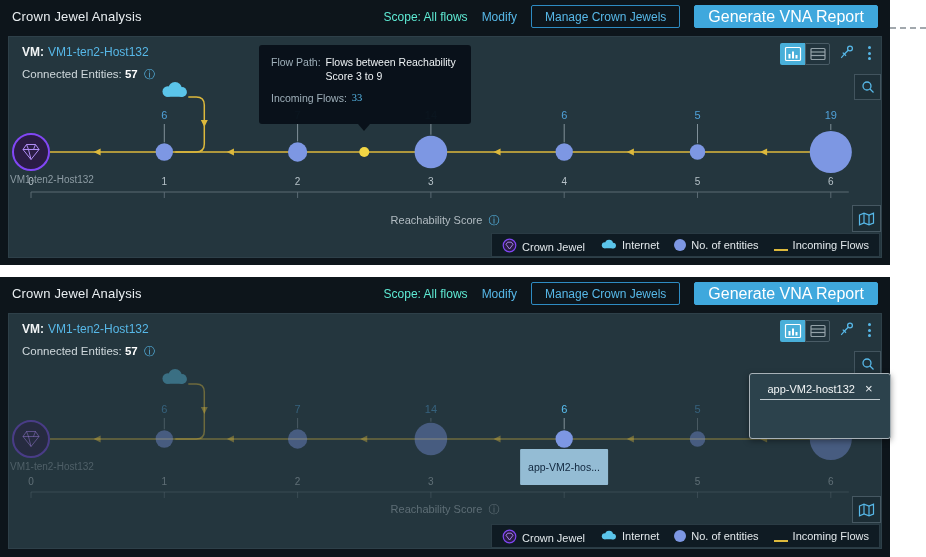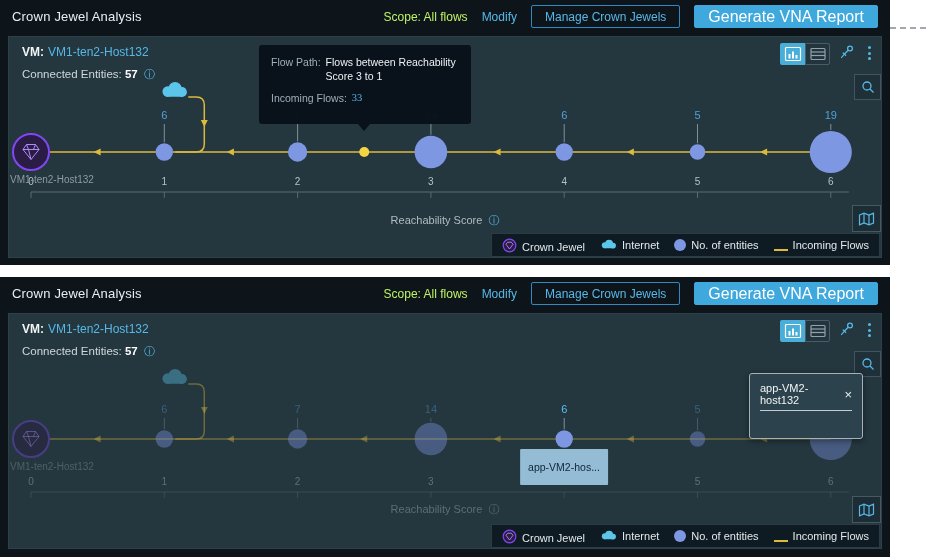--- a/index.html
+++ b/index.html
@@ -2,21 +2,21 @@
 <html><head>
 <meta charset="utf-8">
 <style>
   * { box-sizing: border-box; margin: 0; padding: 0; }
   html,body { width: 926px; height: 557px; background:#ffffff; font-family:"Liberation Sans", sans-serif; overflow:hidden; }
   .panel { position:absolute; left:0; width:890px; background:#0d151b; }
   #panel-top { top:0; height:265px; }
   #panel-bottom { top:277px; height:280px; }
   .hdr { display:flex; align-items:center; height:33px; padding:0 12px; gap:14px; }
   .hdr-title { color:#e9eef1; font-size:13px; margin-right:auto; letter-spacing:.2px; }
-  .scope { color:#bef264; font-size:12px; white-space:nowrap; }
+  .scope { color:#5eead4; font-size:12px; white-space:nowrap; }
   .modify { color:#57b8e8; font-size:12px; cursor:pointer; }
   .btn-outline { background:transparent; border:1px solid #2e8bc2; color:#57b8e8; font-size:12px; height:23px; padding:0 13px; border-radius:2px; font-family:inherit; cursor:pointer; }
   .btn-fill { background:#3fa8dd; border:1px solid #3fa8dd; color:#ffffff; font-size:16px; height:23px; padding:0 13px; border-radius:2px; font-family:inherit; cursor:pointer; }
   .card { position:absolute; left:8px; width:874px; background:#24363e; border:1px solid #2e4049; }
   #panel-top .card { top:36px; height:222px; }
   #panel-bottom .card { top:36px; height:236px; }
   .vm-row { position:absolute; left:13px; top:8px; font-size:12px; color:#f2f5f6; font-weight:bold; }
   .vm-name { color:#57b8e8; font-weight:normal; margin-left:4px; cursor:pointer; }
   .conn-row { position:absolute; left:13px; top:30px; font-size:11.5px; color:#cfd8dc; }
   .conn-val { color:#ffffff; font-weight:bold; }
@@ -49,21 +49,21 @@
   .legend { position:absolute; right:1px; height:24px; display:flex; align-items:center; gap:15px; padding:0 10px; background:#0f1b23; border:1px solid #2a3b44; }
   #panel-top .legend { top:196px; }
   #panel-bottom .legend { top:210px; }
   .lg-item { display:flex; align-items:flex-end; gap:5px; font-size:11px; color:#e2e8eb; white-space:nowrap; }
   .lg-circle { width:12px; height:12px; border-radius:50%; background:#7d97e3; }
   .lg-line { width:14px; height:2.5px; background:#ddb93c; }
   .map-btn { position:absolute; right:0px; width:29px; height:27px; border:1px solid #465862; background:#1c2d35; display:flex; align-items:center; justify-content:center; cursor:pointer; }
   #panel-top .map-btn { top:168px; }
   #panel-bottom .map-btn { top:182px; }
   
-  .search-popup { position:absolute; left:740px; top:59px; width:114px; height:66px; background:#2c424c; border:1px solid #a7b1b7; border-radius:3px; z-index:30; box-shadow:0 2px 6px rgba(0,0,0,.4); }
+  .search-popup { position:absolute; left:740px; top:59px; width:142px; height:66px; background:#2c424c; border:1px solid #a7b1b7; border-radius:3px; z-index:30; box-shadow:0 2px 6px rgba(0,0,0,.4); }
   .popup-input-row { display:flex; align-items:center; justify-content:center; gap:10px; margin:8px 10px 0 10px; border-bottom:1px solid #c2ccd1; padding-bottom:4px; }
   .popup-input-row .qtext { color:#f2f5f6; font-size:11px; }
   .clear-x { color:#e9eef1; font-size:13px; cursor:pointer; line-height:1; }
   .chip { position:absolute; left:555px; top:135px; transform:translateX(-50%); background:#94bcd4; color:#10263d; font-size:10.5px; padding:12px 8px; border-radius:1px; white-space:nowrap; z-index:15; }
   .dashed-line { position:absolute; left:890px; top:27px; width:36px; border-top:2px dashed #a2a8ad; }
 </style>
 </head>
 <body>
 
 <section class="panel" id="panel-top">
@@ -171,21 +171,21 @@
     <div class="search-btn">
       <svg width="16" height="16" viewBox="0 0 16 16">
           <circle cx="7" cy="7" r="4" fill="none" stroke="#57b8e8" stroke-width="1.3"></circle>
           <line x1="10" y1="10" x2="13.5" y2="13.5" stroke="#57b8e8" stroke-width="1.3"></line>
         </svg>
     </div>
 
     <div class="tooltip">
       <div class="tt-row">
         <span class="tt-lbl">Flow Path:</span>
-        <span class="tt-val">Flows between Reachability Score 3 to 1</span>
+        <span class="tt-val">Flows between Reachability Score 3 to 9</span>
       </div>
       <div class="tt-row">
         <span class="tt-lbl">Incoming Flows:</span>
         <span class="tt-val tt-link">33</span>
       </div>
       <div class="tt-caret"></div>
     </div>
 
     <div class="reach-label">
       <span>Reachability Score</span>

